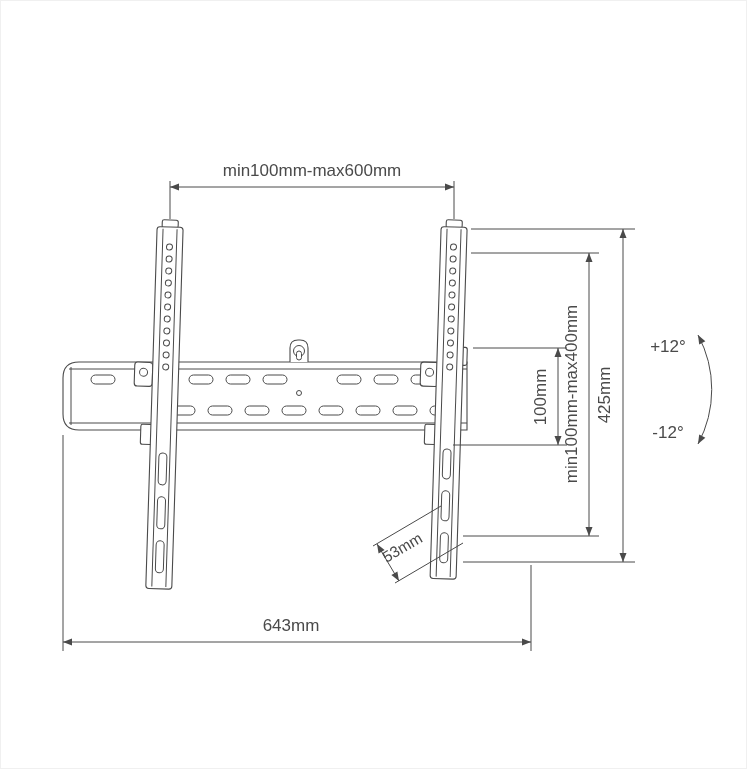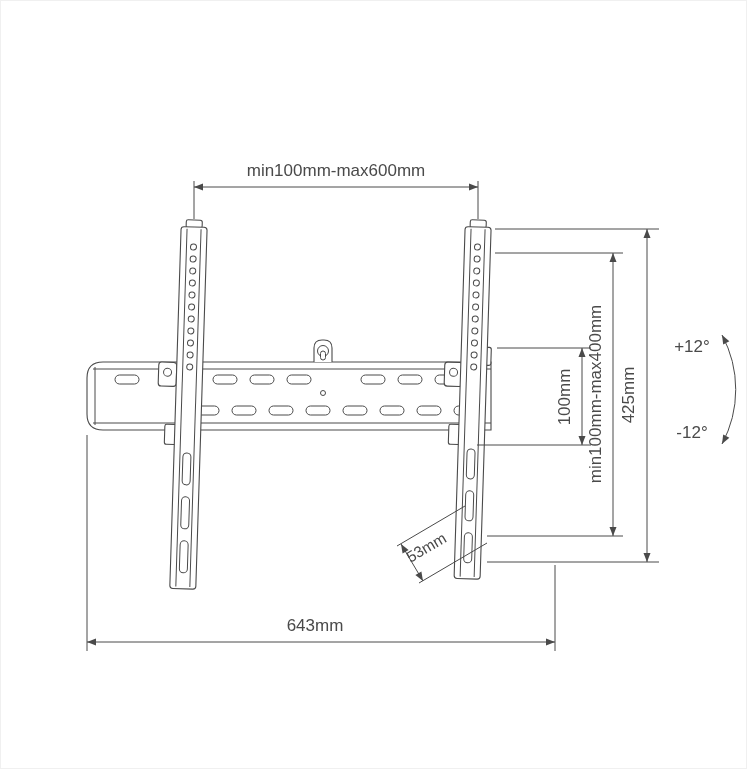--- a/index.html
+++ b/index.html
@@ -9,21 +9,20 @@
     font-family: "Liberation Sans", sans-serif;
   }
   .canvas {
     position: relative;
     width: 747px;
     height: 769px;
     background: #ffffff;
     border: 1px solid #f0f0f0;
     box-sizing: border-box;
     overflow: hidden;
-    padding-left: 24px;
   }
   svg { display: block; }
   .part {
     fill: #ffffff;
     stroke: #4a4a4a;
     stroke-width: 1.1;
   }
   .part-line {
     fill: none;
     stroke: #4a4a4a;

